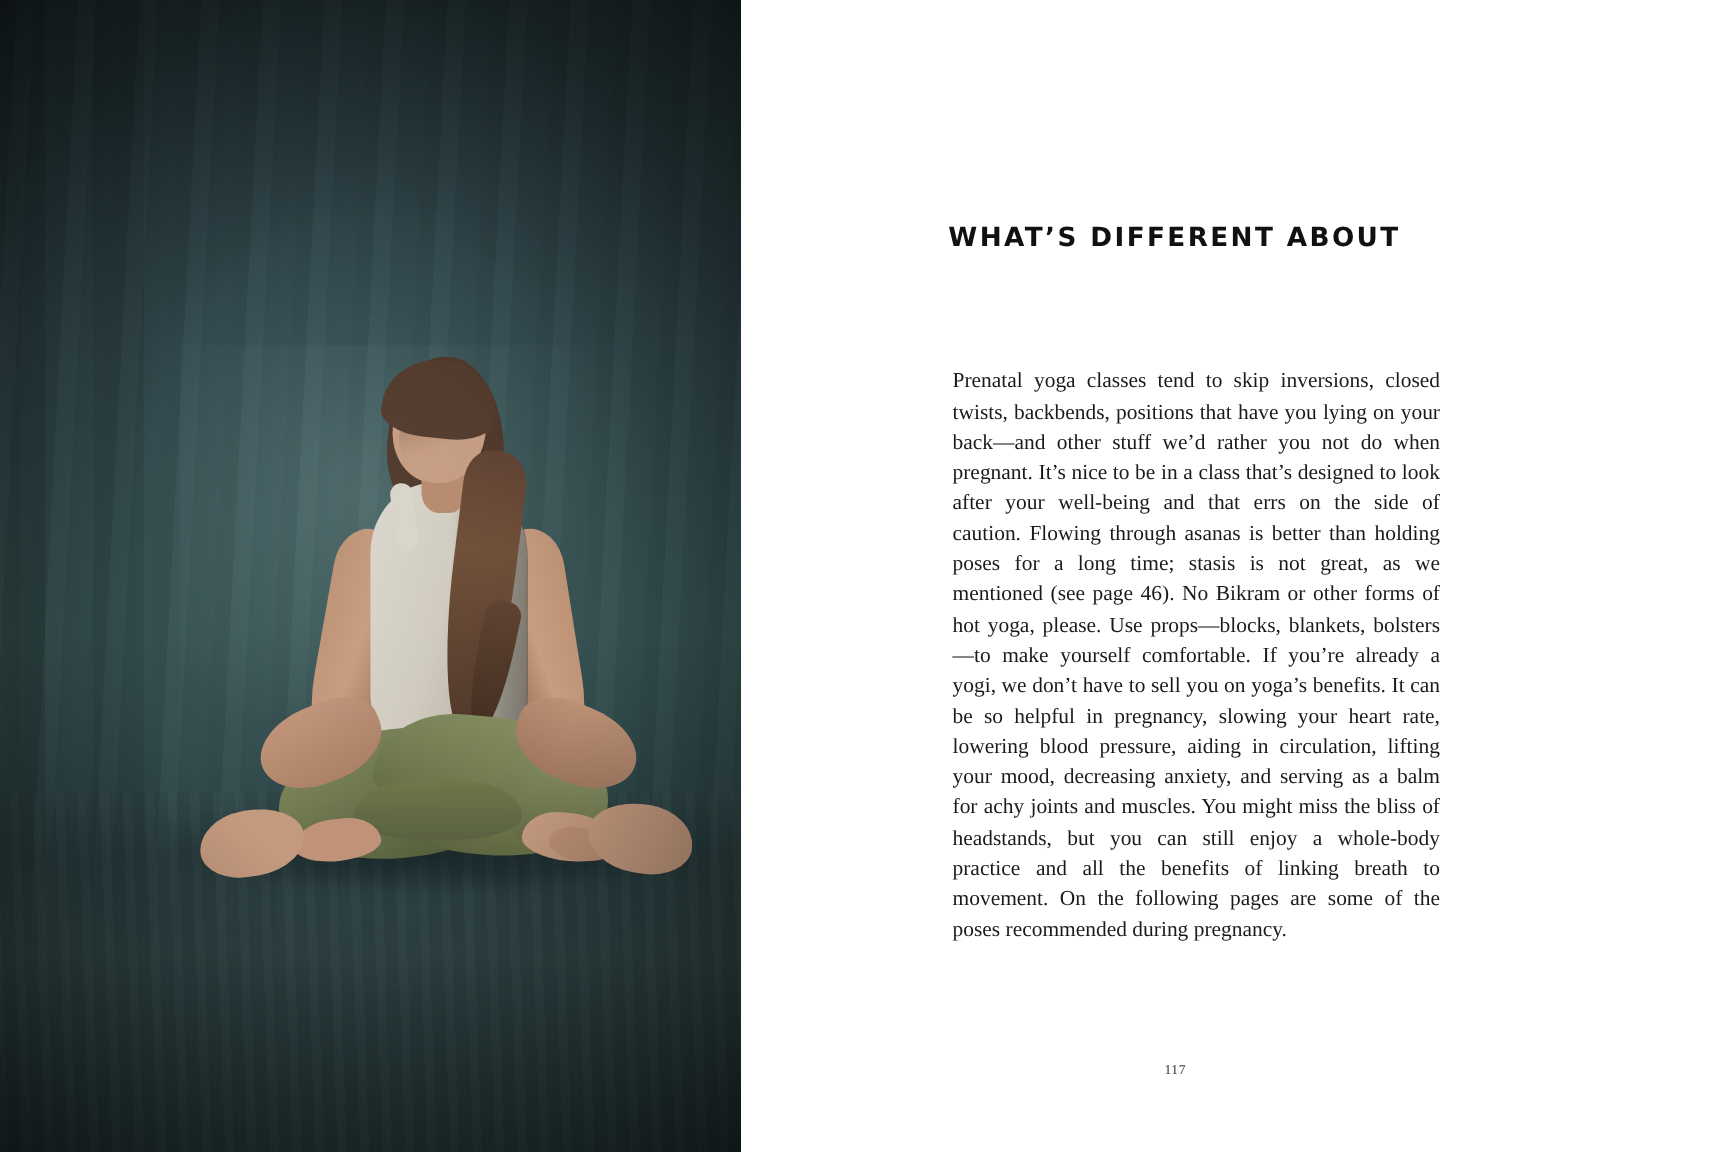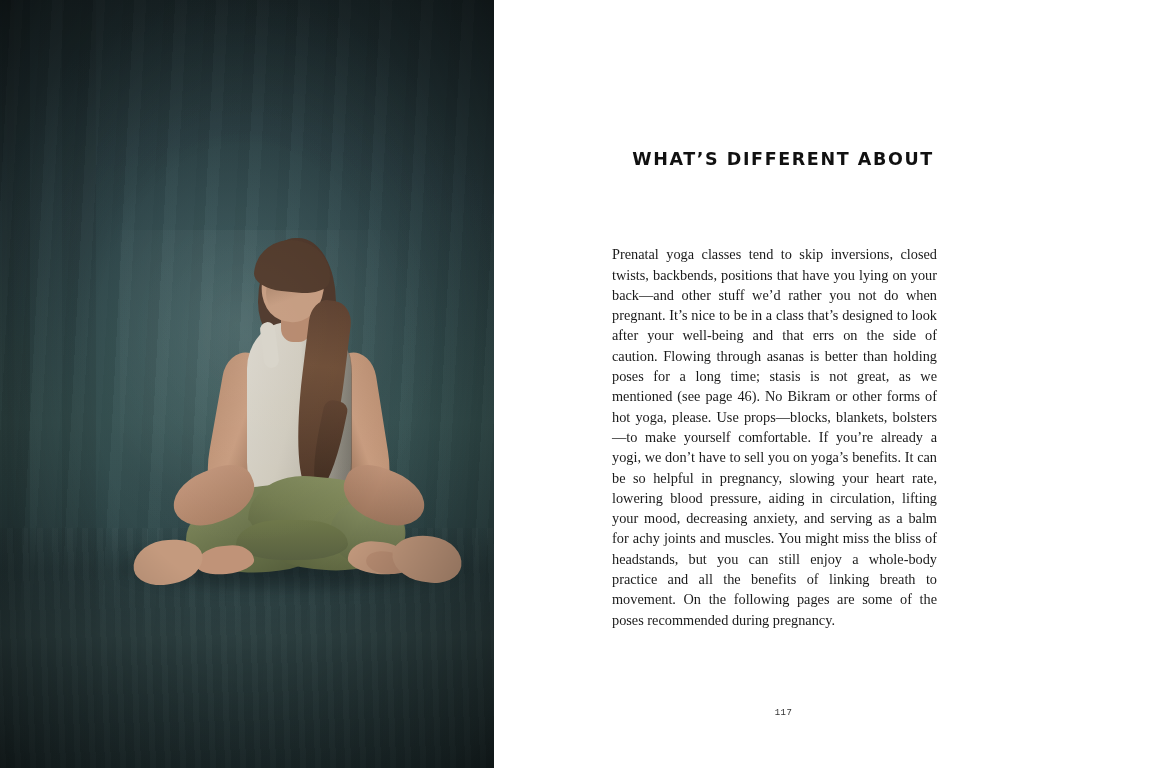--- a/index.html
+++ b/index.html
@@ -306,38 +306,38 @@
     text-align: center;
     font-family: "DejaVu Sans", sans-serif;
     font-weight: 700;
     font-size: 17.5px;
     line-height: 31px;
     letter-spacing: 1.6px;
     color: #111111;
   }
   .body-copy {
     position: absolute;
-    left: 118px;
+    left: 141px;
     top: 230px;
     width: 325px;
     font-family: "Liberation Serif", serif;
     font-size: 14.3px;
     line-height: 20.3px;
     color: #1a1a1a;
     text-align: justify;
     text-justify: inter-word;
     hyphens: none;
   }
   .folio {
     position: absolute;
     left: 127px;
     top: 708px;
     width: 325px;
     text-align: center;
-    font-family: Liberation Mono, monospace;
+    font-family: Liberation Serif, serif;
     font-size: 9px;
     letter-spacing: .4px;
     color: #333333;
   }
 </style>
 </head>
 <body>
 
 <div class="spread">
 

